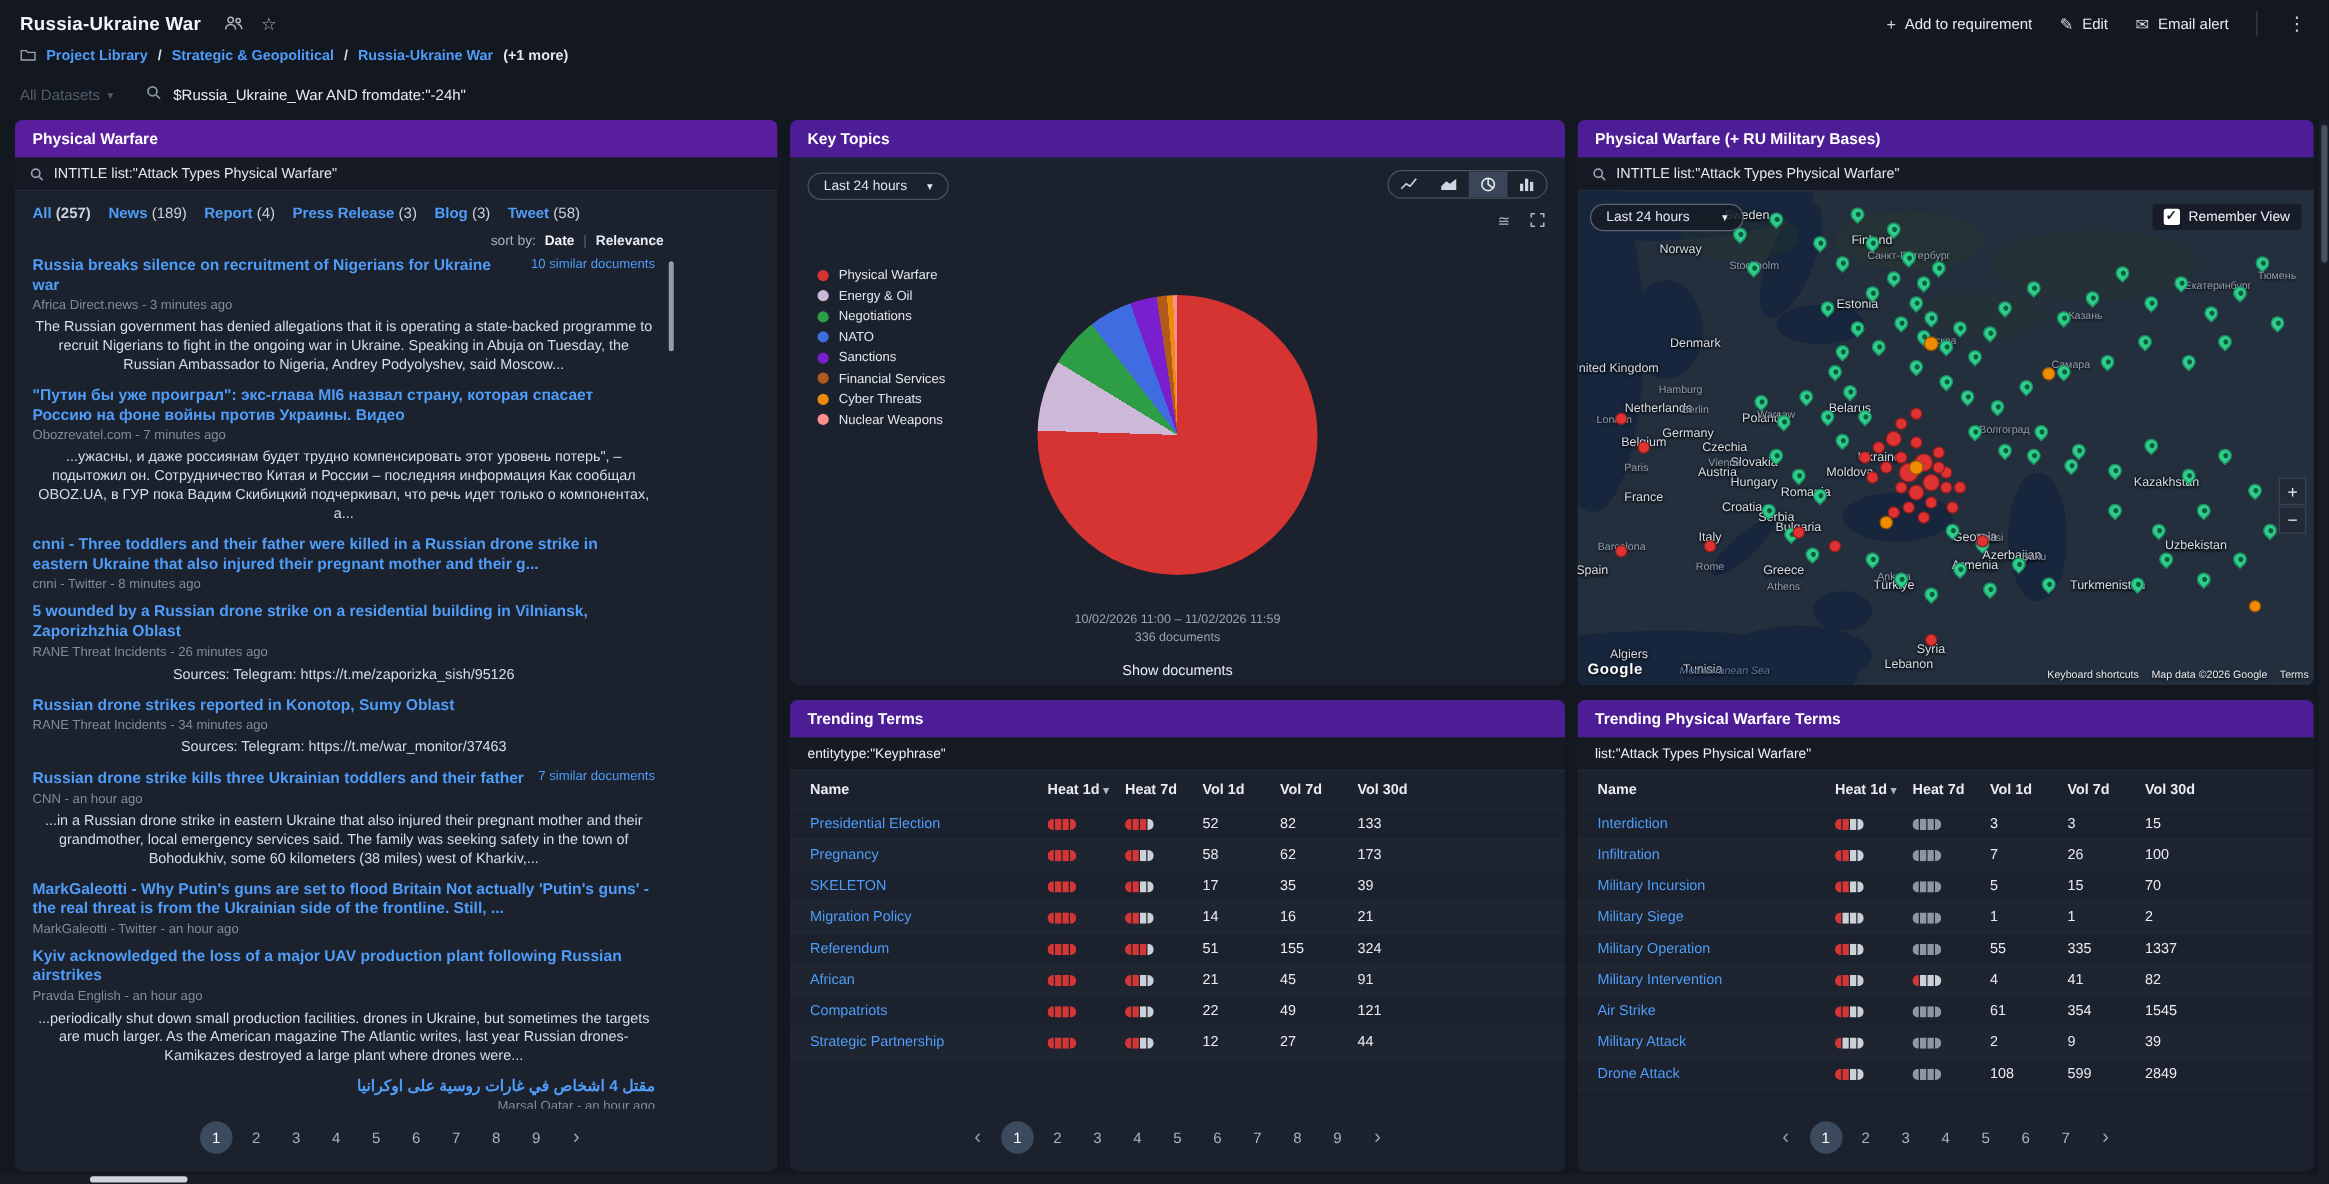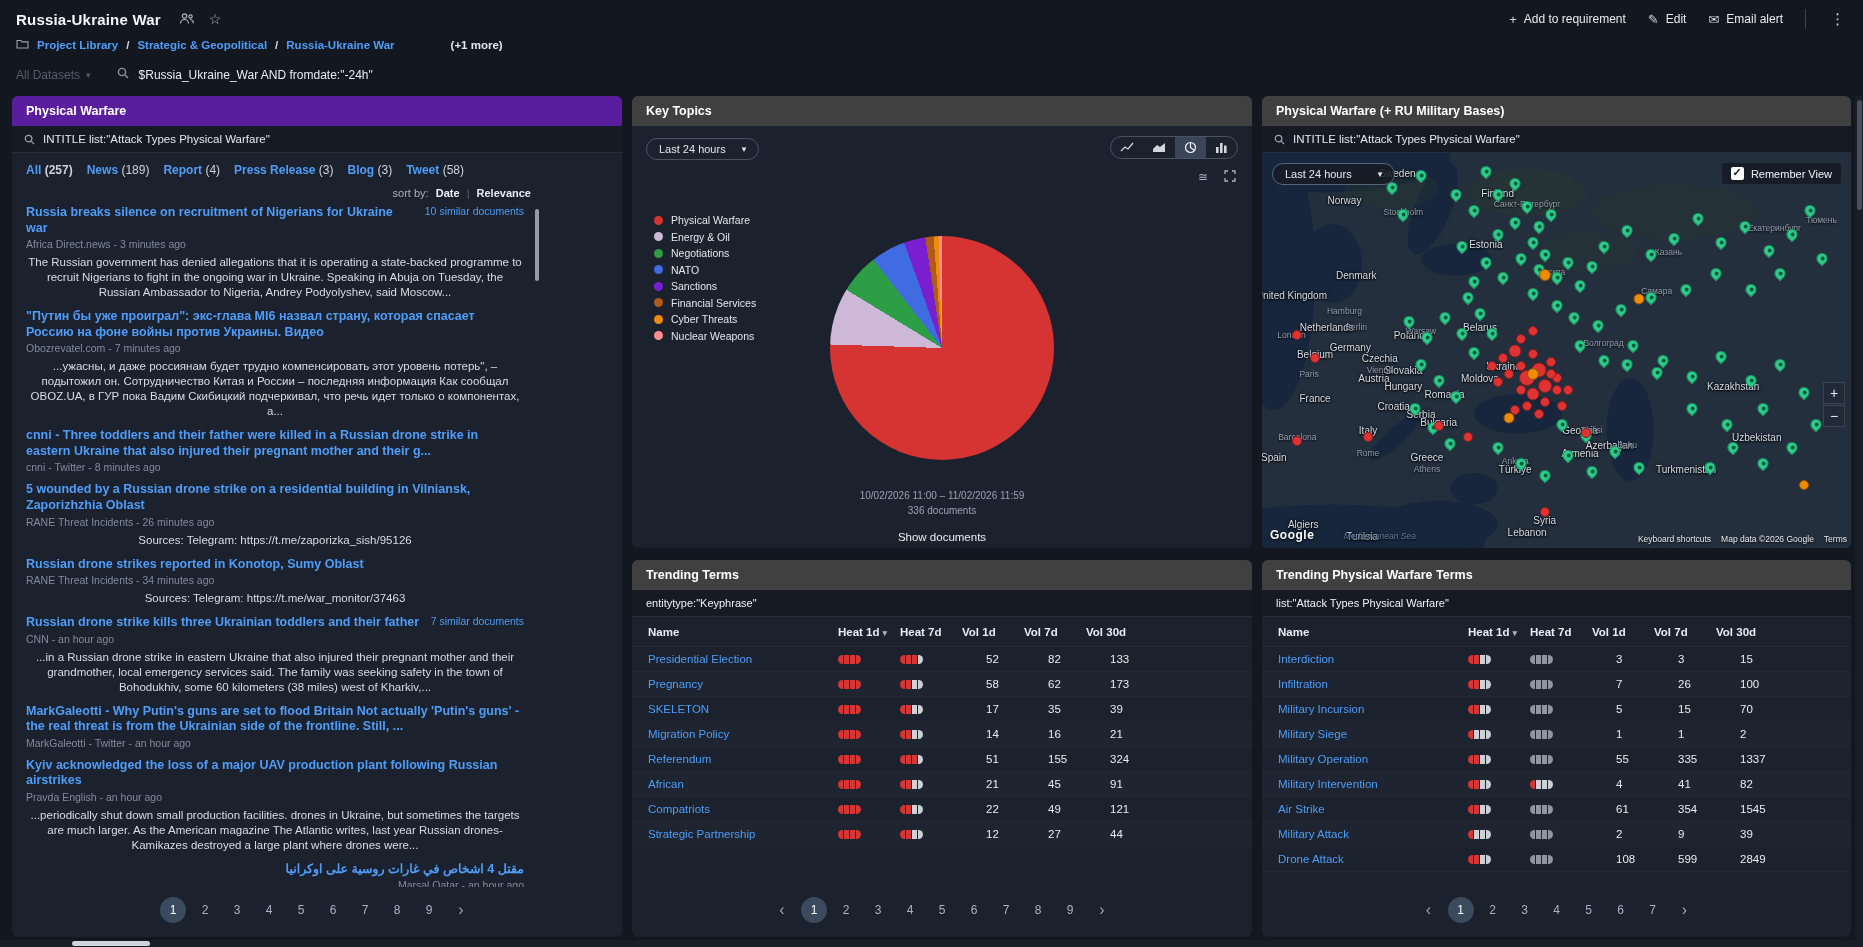--- a/index.html
+++ b/index.html
@@ -18,36 +18,36 @@
   .star { font-size:14px; color:#aeb6c2; line-height:1; }
   .top-actions { margin-left:auto; display:flex; align-items:center; gap:22px; font-size:12px; color:#e7eaef; }
   .action-btn { display:flex; align-items:center; gap:7px; cursor:pointer; background:none; border:none; color:#e7eaef; font-size:12px; font-family:inherit; }
   .action-ic { font-size:13px; color:#cdd4dd; }
   .vdiv { width:1px; height:20px; background:#3a4150; }
   .kebab { font-size:15px; color:#cdd4dd; padding:0 2px; cursor:pointer; }
 
   .crumbrow { display:flex; align-items:center; gap:8px; padding:7px 28px 0 16px; font-size:11.5px; }
   .crumb { color:#4f9df8; font-weight:bold; cursor:pointer; }
   .crumb-sep { color:#d5dae2; font-weight:bold; }
-  .crumb-more { color:#e2e7ee; font-weight:bold;margin-left:48px; }
+  .crumb-more { color:#e2e7ee; font-weight:bold; }
   .folder-ic { color:#9aa3b1; }
 
   .searchrow { display:flex; align-items:center; gap:10px; padding:16px 16px 0 16px; }
   .datasets { color:#525d6d; font-size:12px; display:flex; gap:6px; align-items:center; cursor:pointer; }
   .searchrow .q { color:#e8edf4; font-size:12px; }
   .mag { color:#8b95a3; }
 
   
   .main { position:absolute; left:12px; right:12px; top:96px; bottom:10px;
           display:grid; grid-template-columns:610px 620px 1fr; gap:10px; }
   .col { display:grid; grid-template-rows:452px 1fr; gap:12px; min-height:0; }
   .panel { background:#1b212d; border-radius:6px; overflow:hidden; display:flex; flex-direction:column; min-height:0; }
   .phead { padding:8px 14px; font-size:12.5px; font-weight:bold; color:#fff; flex:none; }
   .phead.purple { background:#5a1d9e; }
-  .phead.green  { background:#404040; }
+  .phead.green  { background:#4c1d95; }
   .psearch { background:#151a24; border-bottom:1px solid #272e3b; padding:7px 12px; display:flex; align-items:center; gap:8px;
              color:#e4e9f0; font-size:11.5px; flex:none; }
 
   
   .tabsrow { display:flex; gap:14px; padding:10px 14px 2px 14px; font-size:12px; flex:none; }
   .tab { cursor:pointer; }
   .tab .lbl { color:#4f9df8; font-weight:bold; }
   .tab .cnt { color:#ccd3dc; }
   .tab.active .lbl, .tab.active .cnt { font-weight:bold; }
   .sortrow { width:505px; text-align:right; font-size:11px; color:#a7b0bc; padding:8px 0 2px 0; margin-left:14px; flex:none; }
@@ -86,21 +86,21 @@
   .kt-cap { position:absolute; left:0; right:0; top:362px; text-align:center; color:#99a3b0; font-size:10px; line-height:1.5; }
   .kt-show { position:absolute; left:0; right:0; top:405px; text-align:center; color:#e8edf4; font-size:11.5px; cursor:pointer; }
 
   
   .filterrow { background:#151a24; border-bottom:1px solid #272e3b; padding:7px 14px; font-size:11px; color:#eef1f6; flex:none; }
   .thead, .trow { display:grid; grid-template-columns:190px 62px 62px 62px 62px 1fr; align-items:center; padding:0 16px; }
   .thead { font-weight:bold; font-size:11.5px; color:#e8ecf2; height:30px; border-bottom:1px solid #242b38; flex:none; }
   .trow { height:25px; border-bottom:1px solid #222936; font-size:11.5px; }
   .trow:nth-child(even){ background:rgba(255,255,255,.015); }
   .tname { color:#4f9df8; cursor:pointer; overflow:hidden; white-space:nowrap; text-overflow:ellipsis; padding-right:8px; }
-  .tnum { color:#e8ecf2;margin-left:24px; }
+  .tnum { color:#e8ecf2; }
   .heat { display:flex; gap:1px; border-radius:5px; overflow:hidden; width:23px; height:9px; }
   .heat i { flex:1; background:#ccd1d8; }
   .heat i.on { background:#d43535; }
   .heat.zero i { background:#8f96a1; }
   .caret { font-size:9px; color:#aab3c0; margin-left:3px; }
   .tbody { flex:1; min-height:0; }
 
   
   .map-area { position:relative; flex:1; background:#242f3e; overflow:hidden; }
   .map-area svg.base { position:absolute; inset:0; width:100%; height:100%; }

